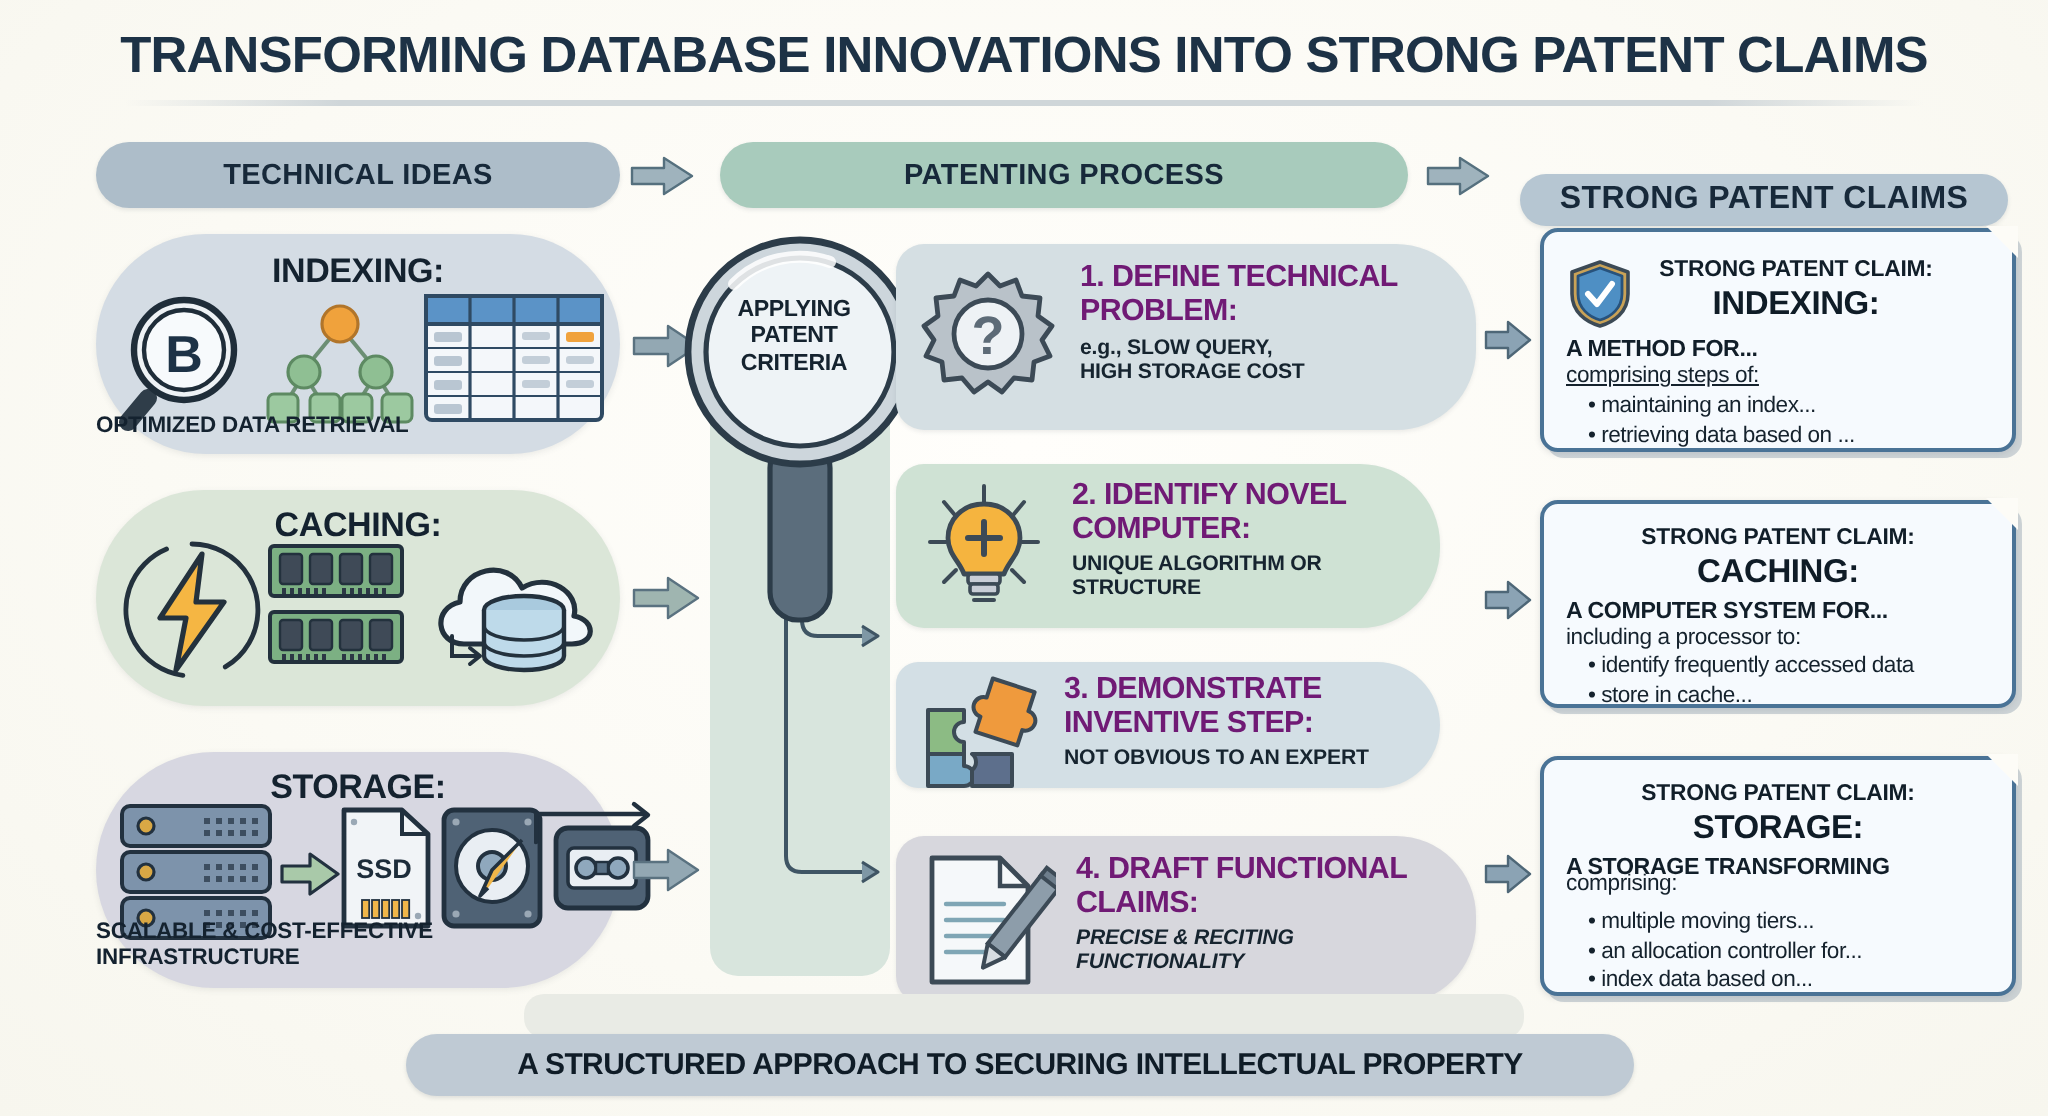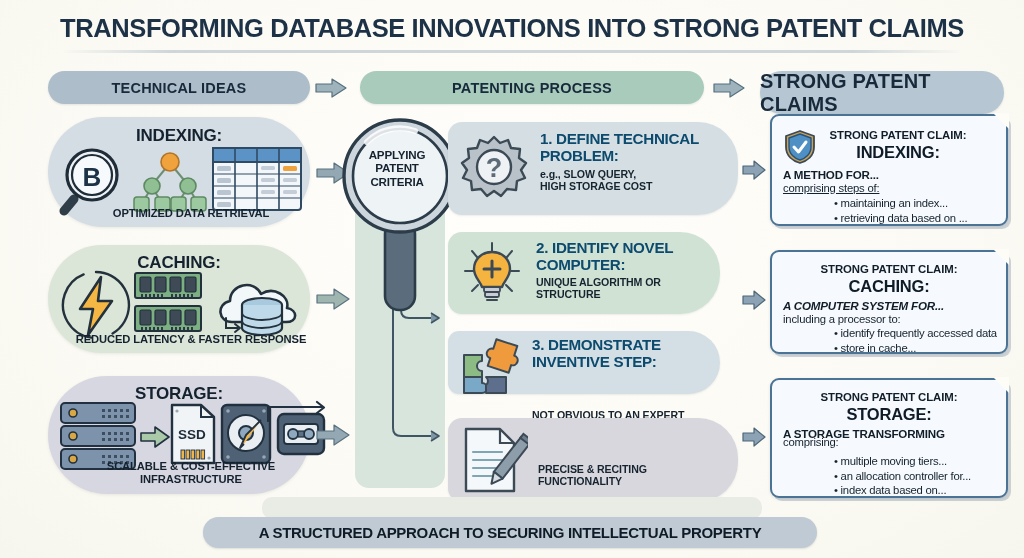--- a/index.html
+++ b/index.html
@@ -37,21 +37,21 @@
     position: absolute;
     border-radius: 22px;
     display: flex; align-items: center; justify-content: center;
     font-weight: bold;
     color: #17293a;
     letter-spacing: 0.2px;
     box-shadow: 0 1px 2px rgba(60,70,80,0.12);
   }
   #pill-ideas   { left: 48px;  top: 71px; width: 262px; height: 33px; background: #adbdc9; font-size: 14.5px; }
   #pill-process { left: 360px; top: 71px; width: 344px; height: 33px; background: #a8cbbc; font-size: 14.5px; }
-  #pill-claims  { left: 760px; top: 71px; width: 244px; height: 43px; background: #b6c6d2; font-size: 20px; }
+  #pill-claims  { left: 760px; top: 87px; width: 244px; height: 26px; background: #b6c6d2; font-size: 16px; }
 
   .hdr-arrow {
     position: absolute; top: 78px; width: 34px; height: 20px;
   }
   #hdr-arrow-1 { left: 314px; }
   #hdr-arrow-2 { left: 712px; }
 
   
   .idea-card {
     position: absolute;
@@ -60,21 +60,21 @@
   }
   #idea-indexing { left: 48px;  top: 117px; width: 262px; height: 110px; background: #d4dce4; }
   #idea-caching  { left: 48px;  top: 245px; width: 262px; height: 108px; background: #dbe6d8; }
   #idea-storage  { left: 48px;  top: 376px; width: 262px; height: 118px; background: #d7d7e1; }
 
   .idea-title {
     position: absolute; left: 0; width: 100%; text-align: center;
     font-size: 17px; font-weight: bold; color: #14222f; letter-spacing: -0.2px;
   }
   .idea-sub {
-    position: absolute; left: 12px; width: 100%; text-align: center;
+    position: absolute; left: 0; width: 100%; 
     font-size: 11.2px; font-weight: bold; color: #14222f; letter-spacing: -0.1px;
     line-height: 13px;
   }
   .idea-art { position: absolute; }
 
   
   .row-arrow { position: absolute; width: 34px; height: 22px; }
   #row-arrow-1 { left: 316px; top: 162px; }
   #row-arrow-2 { left: 316px; top: 288px; }
   #row-arrow-3 { left: 316px; top: 424px; }
@@ -95,21 +95,21 @@
     position: absolute;
     border-radius: 14px 40px 40px 14px;
     box-shadow: 0 1px 2px rgba(70,80,90,0.10);
   }
   #step-1 { left: 448px; top: 122px; width: 290px; height: 93px; background: #d5dfe3; }
   #step-2 { left: 448px; top: 232px; width: 272px; height: 82px; background: #cfe2d4; }
   #step-3 { left: 448px; top: 331px; width: 272px; height: 63px; background: #d3dfe5; }
   #step-4 { left: 448px; top: 418px; width: 290px; height: 84px; background: #d7d7dd; }
 
   .step-title {
-    position: absolute; font-size: 15.2px; font-weight: bold; color: #0c4a6e;
+    position: absolute; font-size: 15.2px; font-weight: bold; color: #701a75;
     line-height: 16.6px; letter-spacing: -0.3px;
   }
   .step-sub {
     position: absolute; font-size: 10.6px; font-weight: bold; color: #16242f;
     line-height: 12.4px; letter-spacing: -0.1px;
   }
   .step-art { position: absolute; }
 
   
   #mid-arrow-1 { position: absolute; left: 742px; top: 160px; width: 24px; height: 20px; }
@@ -148,21 +148,20 @@
   }
   .claim-comprising {
     position: absolute; font-size: 11.3px; color: #15222d; letter-spacing: -0.2px;
   }
   .claim-bullets {
     position: absolute; list-style: none;
   }
   .claim-bullets li {
     font-size: 11.3px; color: #15222d; line-height: 14.5px; letter-spacing: -0.25px;
     white-space: nowrap;
-    margin-left: 40px;
   }
   .claim-bullets li::before { content: "• "; }
 
   
   #footer-pill {
     position: absolute; left: 203px; top: 517px; width: 614px; height: 31px;
     background: #bfcad4; border-radius: 16px;
     display: flex; align-items: center; justify-content: center;
     font-size: 15px; font-weight: bold; color: #0f1c27; letter-spacing: -0.3px;
     box-shadow: 0 1px 2px rgba(60,70,80,0.14);
@@ -306,21 +305,20 @@
         <g>
           <ellipse cx="52" cy="35" rx="20" ry="7" fill="#a9cade" stroke="#23313d" stroke-width="2.2"></ellipse>
           <path d="M32 35 V58 A20 7 0 0 0 72 58 V35" fill="#bedaea" stroke="#23313d" stroke-width="2.2"></path>
           <path d="M32 43 A20 7 0 0 0 72 43" fill="none" stroke="#23313d" stroke-width="1.8"></path>
           <path d="M32 51 A20 7 0 0 0 72 51" fill="none" stroke="#23313d" stroke-width="1.8"></path>
         </g>
         <path d="M16 48 V58 H28" fill="none" stroke="#23313d" stroke-width="2" stroke-linecap="round"></path>
         <path d="M25 54 L30 58 L25 62" fill="none" stroke="#23313d" stroke-width="2" stroke-linecap="round" stroke-linejoin="round"></path>
       </svg>
     </div>
-    <div class="idea-sub" style="top:88px;">REDUCED LATENCY &amp; FASTER RESPONSE</div>
   </div>
 
   <div class="idea-card" id="idea-storage">
     <div class="idea-title" style="top:8px;">STORAGE:</div>
     <div class="idea-art" style="left:12px; top:26px;">
       <svg width="86" height="70" viewBox="0 0 86 70">
         <g>
           <rect x="1" y="1" width="74" height="20" rx="4" fill="#7d93ab" stroke="#22313f" stroke-width="2"></rect>
           <circle cx="13" cy="11" r="4" fill="#d9a845" stroke="#22313f" stroke-width="1.6"></circle>
           <g fill="#3d4e60">
@@ -522,21 +520,21 @@
         <g transform="rotate(18 48 18)">
           <path d="M34 6 H56 V16 A5 5 0 0 1 56 26 V34 H34 V26 A5 5 0 0 1 34 16 Z" fill="#ef9a3d" stroke="#3c4a56" stroke-width="2" stroke-linejoin="round"></path>
         </g>
       </svg>
     </div>
     <div class="step-title" style="left:84px; top:6px;">
       <span>3.</span>
       <span>DEMONSTRATE</span><br>
       <span>INVENTIVE STEP:</span>
     </div>
-    <div class="step-sub" style="left:84px; top:42px;margin-top:36px;">
+    <div class="step-sub" style="left:84px; top:42px;">
       <span>NOT OBVIOUS TO AN EXPERT</span>
     </div>
   </div>
 
   <div class="step" id="step-4">
     <div class="step-art" style="left:14px; top:8px;">
       <svg width="66" height="68" viewBox="0 0 66 68">
         <path d="M4 3 H38 L52 17 V65 H4 Z" fill="#f5f8fa" stroke="#3c4a56" stroke-width="2.4" stroke-linejoin="round"></path>
         <path d="M38 3 V17 H52" fill="none" stroke="#3c4a56" stroke-width="2.2"></path>
         <g stroke="#7fa6b5" stroke-width="2.2" stroke-linecap="round">
@@ -545,21 +543,26 @@
           <line x1="11" y1="42" x2="40" y2="42"></line>
           <line x1="11" y1="50" x2="30" y2="50"></line>
         </g>
         <g transform="rotate(38 44 40)">
           <rect x="38" y="8" width="11" height="44" fill="#8d9daa" stroke="#3c4a56" stroke-width="2"></rect>
           <path d="M38 52 L43.5 63 L49 52 Z" fill="#d7dde2" stroke="#3c4a56" stroke-width="2" stroke-linejoin="round"></path>
           <rect x="38" y="4" width="11" height="5" fill="#6e7e8c" stroke="#3c4a56" stroke-width="2"></rect>
         </g>
       </svg>
     </div>
-    <div class="step-sub" style="left:90px; top:45px;">
+    <div class="step-title" style="left:90px; top:9px;">
+      <span>4.</span>
+      <span>DRAFT FUNCTIONAL</span><br>
+      <span>CLAIMS:</span>
+    </div>
+    <div class="step-sub" style="left:90px; top:45px;font-style:italic;">
       <span>PRECISE &amp; RECITING</span><br>
       <span>FUNCTIONALITY</span>
     </div>
   </div>
 
   <div id="mid-arrow-1">
     <svg width="24" height="20" viewBox="0 0 24 20">
         <path d="M1 6 H12 V1 L23 10 L12 19 V14 H1 Z" fill="#8ba3b4" stroke="#4e6777" stroke-width="1.2" stroke-linejoin="round"></path>
       </svg>
   </div>
@@ -588,21 +591,21 @@
     <div class="claim-comprising" style="left:11px; top:66px;text-decoration:underline;">comprising steps of:</div>
     <ul class="claim-bullets" style="left:22px; top:80px;">
       <li>maintaining an index...</li>
       <li>retrieving data based on ...</li>
     </ul>
   </div>
 
   <div class="claim-card" id="claim-caching">
     <div class="claim-kicker" style="top:11px;">STRONG PATENT CLAIM:</div>
     <div class="claim-topic" style="top:25px;">CACHING:</div>
-    <div class="claim-lead" style="left:11px; top:47px;font-style:italic;">A COMPUTER SYSTEM FOR...</div>
+    <div class="claim-lead" style="left:11px; top:47px;">A COMPUTER SYSTEM FOR...</div>
     <div class="claim-comprising" style="left:11px; top:61px;">including a processor to:</div>
     <ul class="claim-bullets" style="left:22px; top:74px;">
       <li>identify frequently accessed data</li>
       <li>store in cache...</li>
     </ul>
   </div>
 
   <div class="claim-card" id="claim-storage">
     <div class="claim-kicker" style="top:11px;">STRONG PATENT CLAIM:</div>
     <div class="claim-topic" style="top:25px;">STORAGE:</div>

